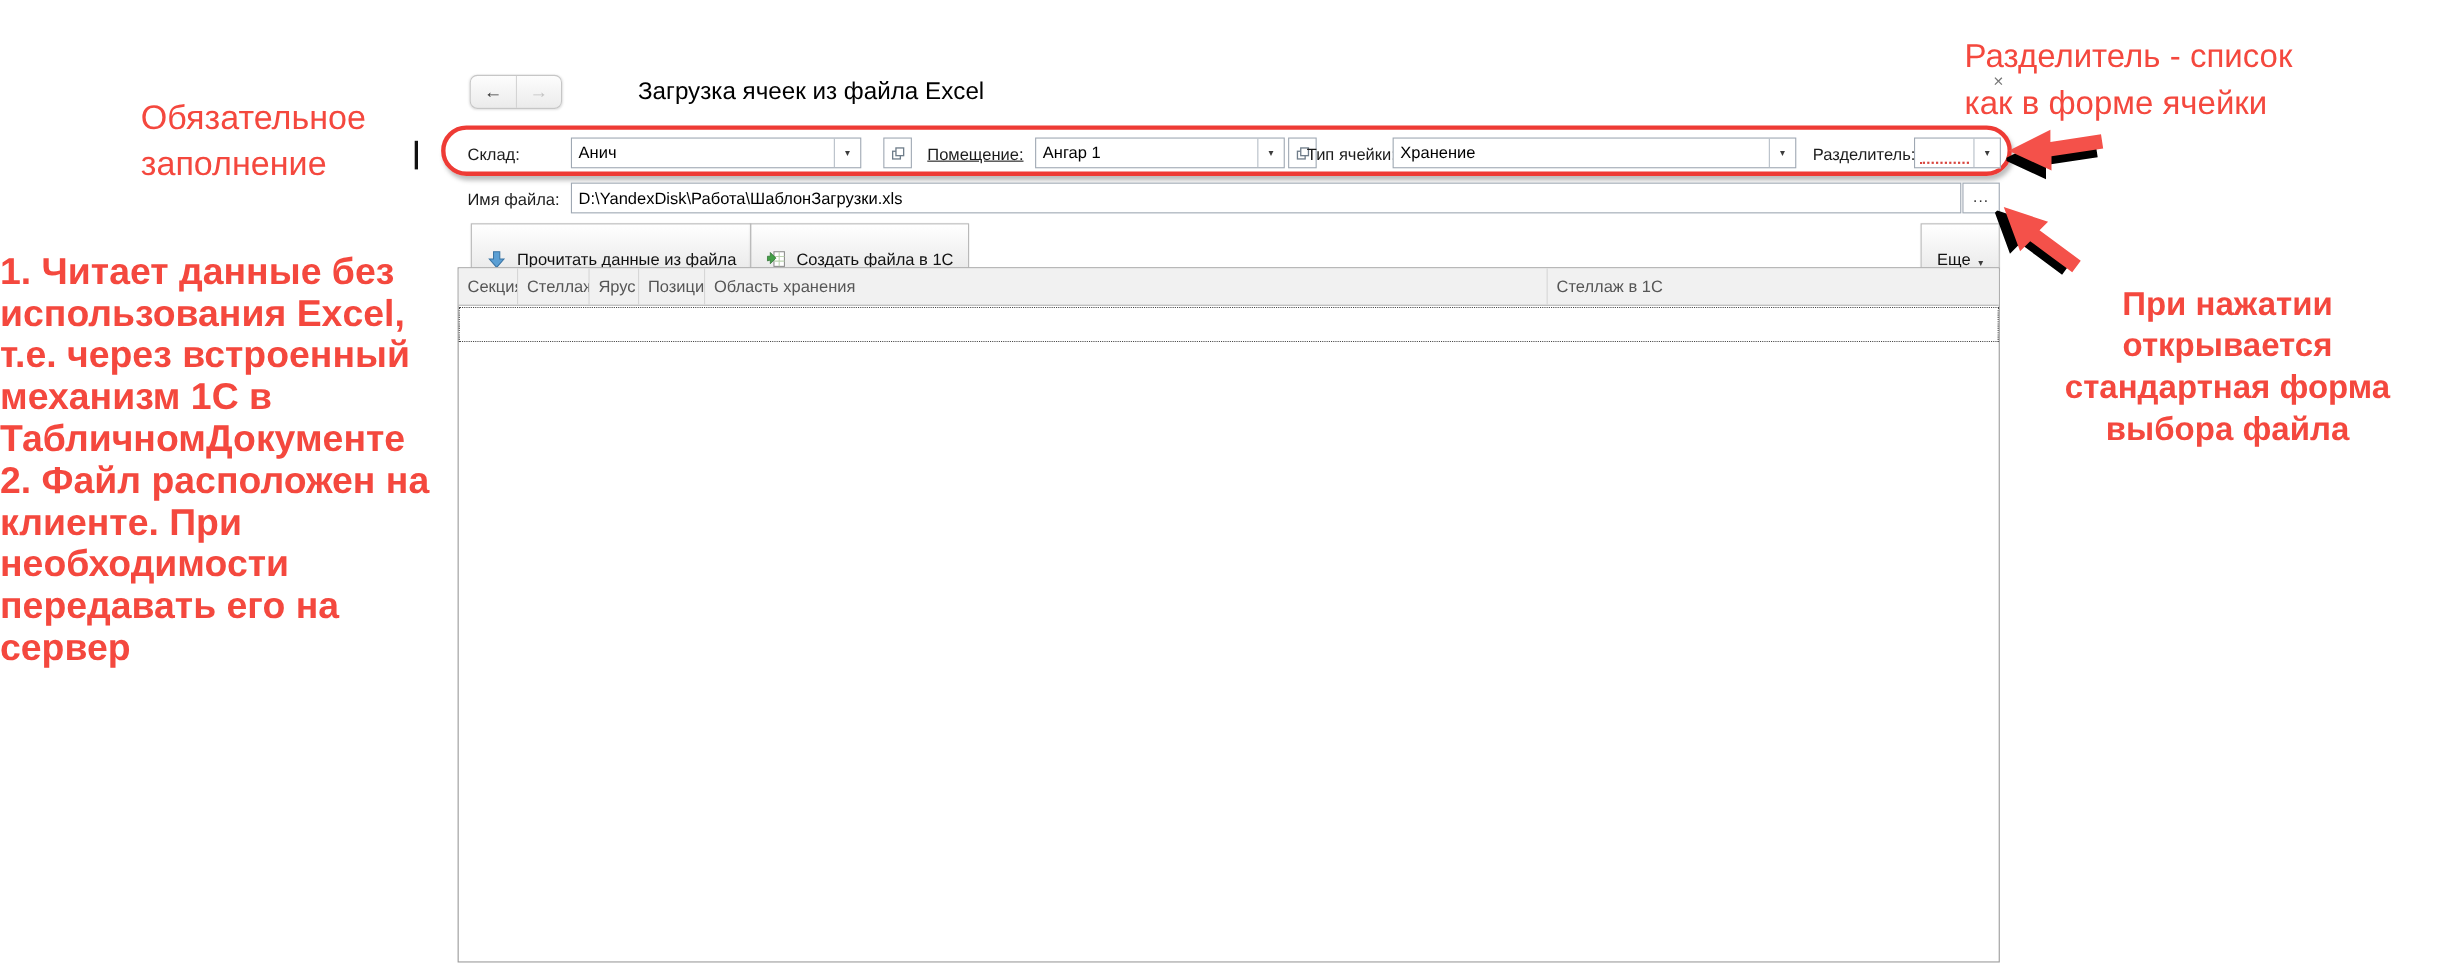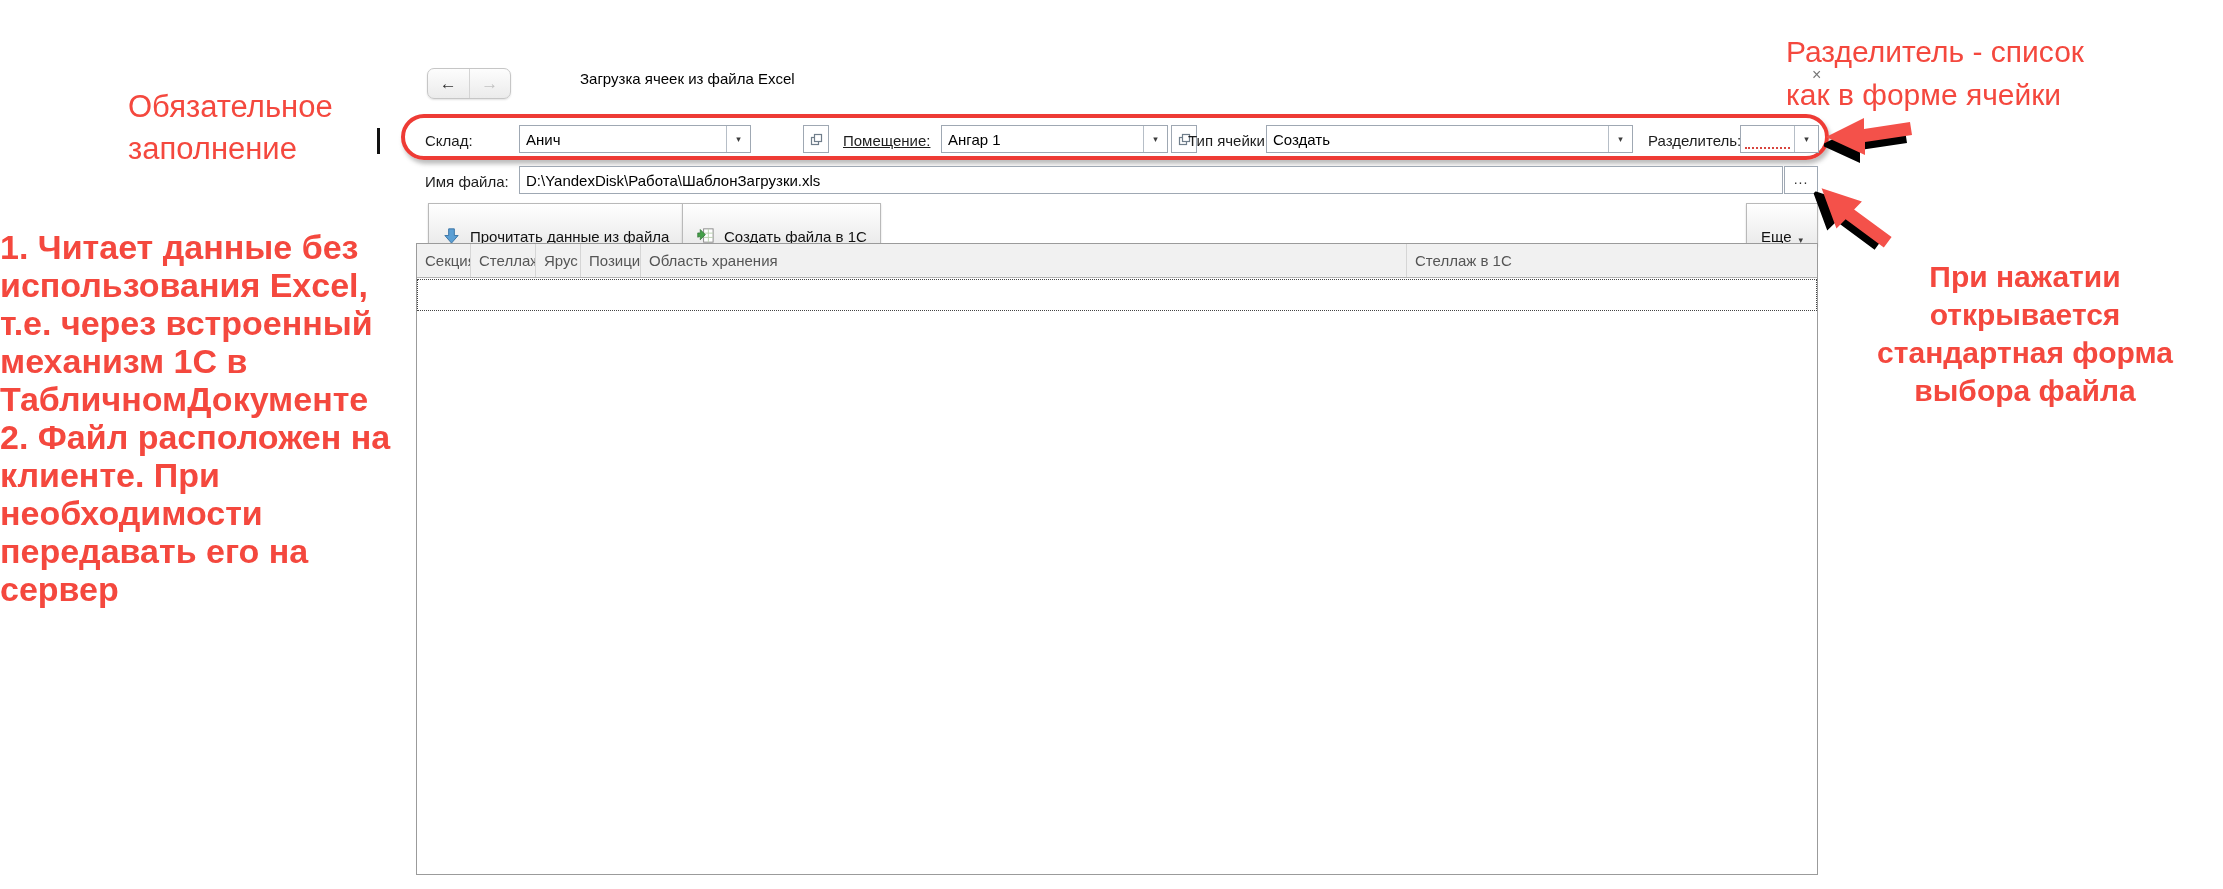--- a/index.html
+++ b/index.html
@@ -16,39 +16,39 @@
   #note-separator{left:1786px;top:30px;font-size:30px;line-height:43px;}
   #note-file{left:1845px;top:258px;font-size:30px;line-height:38px;width:360px;text-align:center;}
 
   
   #nav-group{position:absolute;left:427px;top:68px;width:84px;height:31px;display:flex;
     border:1px solid #c6c6c6;border-radius:7px;background:linear-gradient(#fdfdfd,#ebebeb);
     box-shadow:0 1px 2px rgba(0,0,0,.12);box-sizing:border-box;}
   #nav-group span{flex:1;display:flex;align-items:center;justify-content:center;font-size:17px;}
   #nav-back{color:#333;}
   #nav-forward{color:#c2c2c2;border-left:1px solid #d4d4d4;}
-  #form-title{position:absolute;left:580px;top:70px;font-size:15px;color:#000;}
+  #form-title{position:absolute;left:580px;top:70px;font-size:22px;color:#000;}
 
   
   #highlight-rect{position:absolute;left:401px;top:114px;width:1428px;height:46px;box-sizing:border-box;
     border:4px solid #ee3b35;border-radius:23px;box-shadow:2px 4px 4px rgba(110,110,110,.45);}
   #text-cursor{position:absolute;left:377px;top:128px;width:3px;height:26px;background:#111;}
   #close-x{position:absolute;left:1812px;top:66px;font-size:16px;color:#777;}
 
   
   .lbl{position:absolute;top:132px;font-size:15px;color:#1c1c1c;white-space:nowrap;}
   .combo{position:absolute;top:125px;height:28px;display:flex;box-sizing:border-box;
     border:1px solid #9fa8b3;background:#fff;}
   .combo .val{flex:1;font-size:15px;color:#000;padding:5px 6px 0 6px;white-space:nowrap;overflow:hidden;}
   .combo .dd{width:23px;border-left:1px solid #b6bec7;display:flex;align-items:center;justify-content:center;
     font-size:9px;color:#3c3c3c;}
   .combo .val.required{margin:3px 4px;padding:2px 2px 0 2px;border-bottom:2px dotted #d8453e;}
   .sq-btn{position:absolute;top:125px;width:26px;height:28px;box-sizing:border-box;border:1px solid #9fa8b3;
     background:#fff;display:flex;align-items:center;justify-content:center;}
-  #lbl-warehouse{left:425px;} #combo-warehouse{left:519px;width:232px;} #open-warehouse{left:803px;}
+  #lbl-warehouse{left:425px;} #combo-warehouse{left:519px;width:264px;} #open-warehouse{left:803px;}
   #lbl-room{left:843px;text-decoration:underline;}      #combo-room{left:941px;width:227px;}      #open-room{left:1171px;}
   #lbl-celltype{left:1188px;} #combo-celltype{left:1266px;width:367px;}
   #lbl-separator{left:1648px;}#combo-separator{left:1740px;width:79px;}
 
   #lbl-filename{position:absolute;left:425px;top:173px;font-size:15px;color:#1c1c1c;}
   #input-filename{position:absolute;left:519px;top:166px;width:1264px;height:28px;box-sizing:border-box;
     border:1px solid #9fa8b3;background:#fff;font-size:15px;color:#000;padding:5px 6px 0 6px;
     white-space:nowrap;overflow:hidden;}
   #btn-browse{position:absolute;left:1784px;top:166px;width:34px;height:28px;box-sizing:border-box;
     border:1px solid #9fa8b3;background:#fff;display:flex;align-items:flex-end;justify-content:center;
@@ -138,21 +138,21 @@
   </div>
   <div class="sq-btn" id="open-room">
     <svg width="13" height="13" viewBox="0 0 13 13">
       <rect x="1.5" y="4.5" width="7" height="7" fill="none" stroke="#6f7d8a" stroke-width="1.2"></rect>
       <rect x="4.5" y="1.5" width="7" height="7" fill="#fff" stroke="#6f7d8a" stroke-width="1.2"></rect>
     </svg>
   </div>
 
   <div class="lbl" id="lbl-celltype">Тип ячейки:</div>
   <div class="combo" id="combo-celltype">
-    <span class="val">Создать</span>
+    <span class="val">Хранение</span>
     <span class="dd">▾</span>
   </div>
 
   <div class="lbl" id="lbl-separator">Разделитель:</div>
   <div class="combo" id="combo-separator">
     <span class="val required"></span>
     <span class="dd">▾</span>
   </div>
 
   <div id="lbl-filename">Имя файла:</div>

